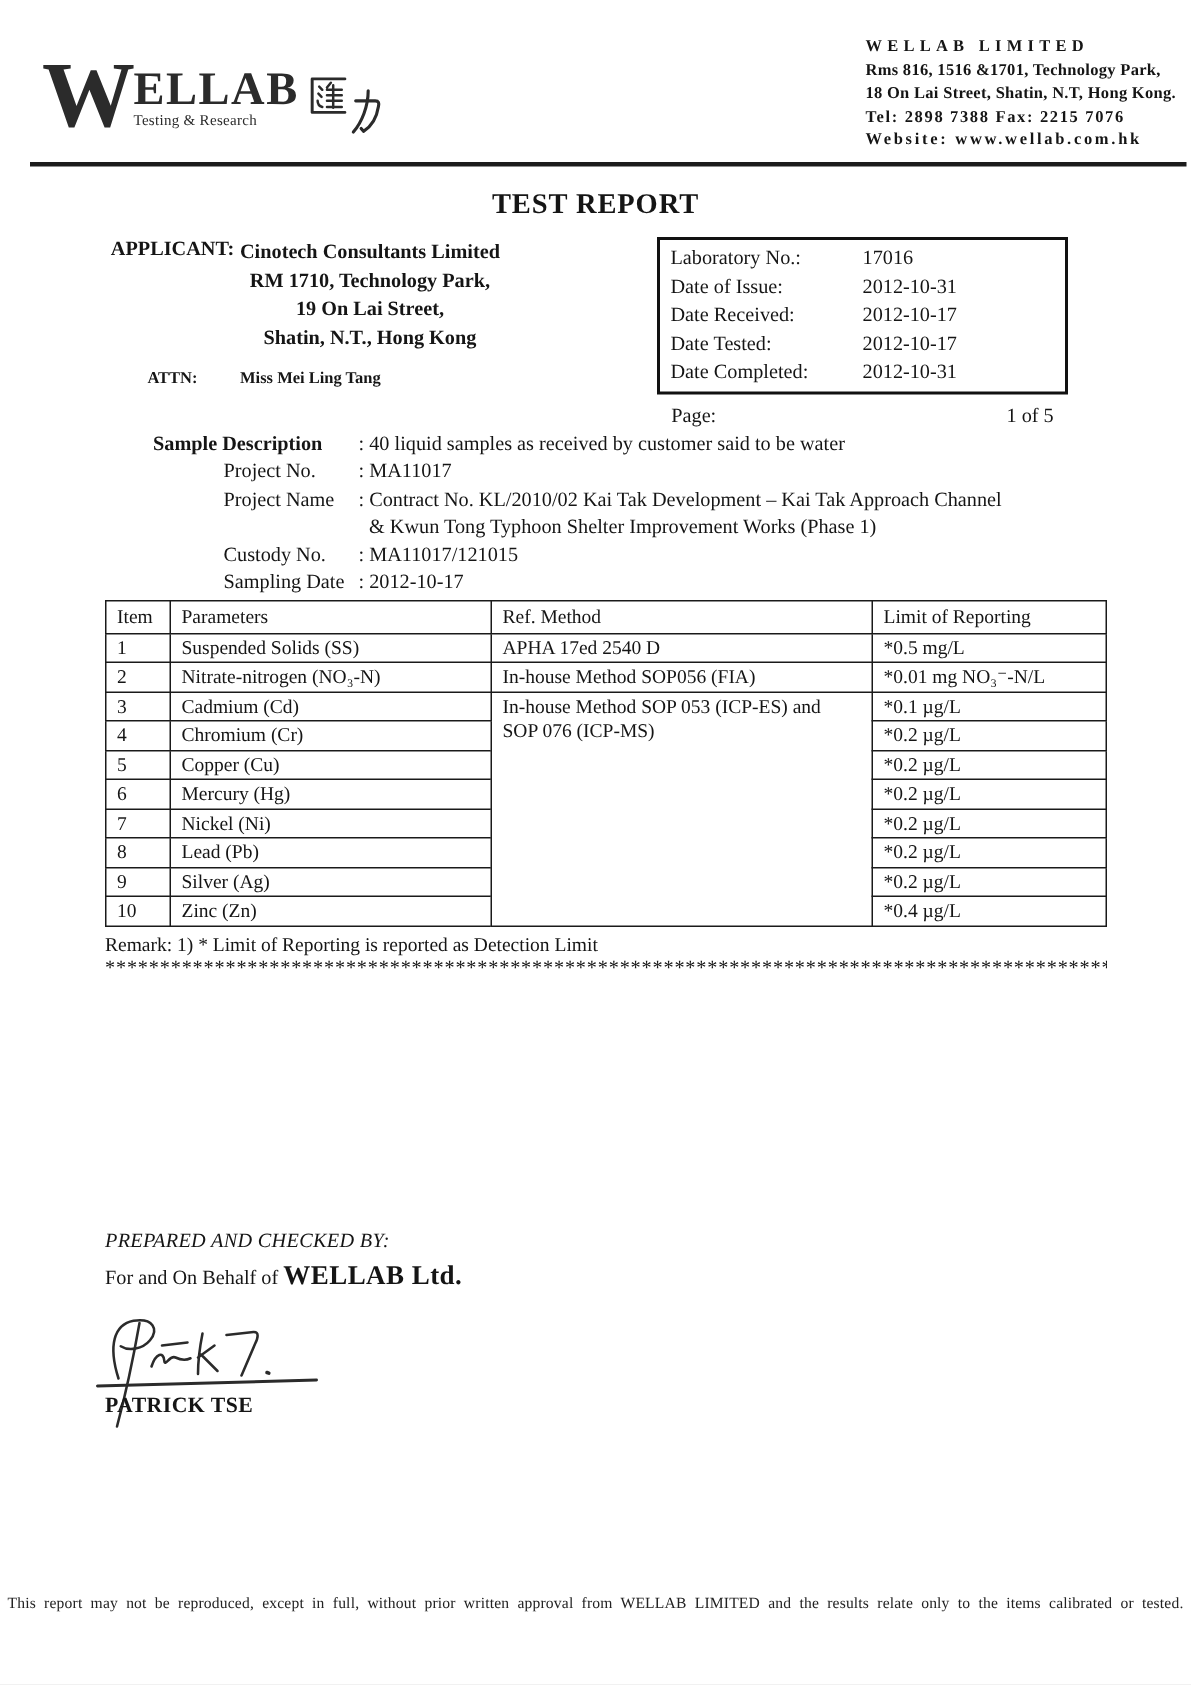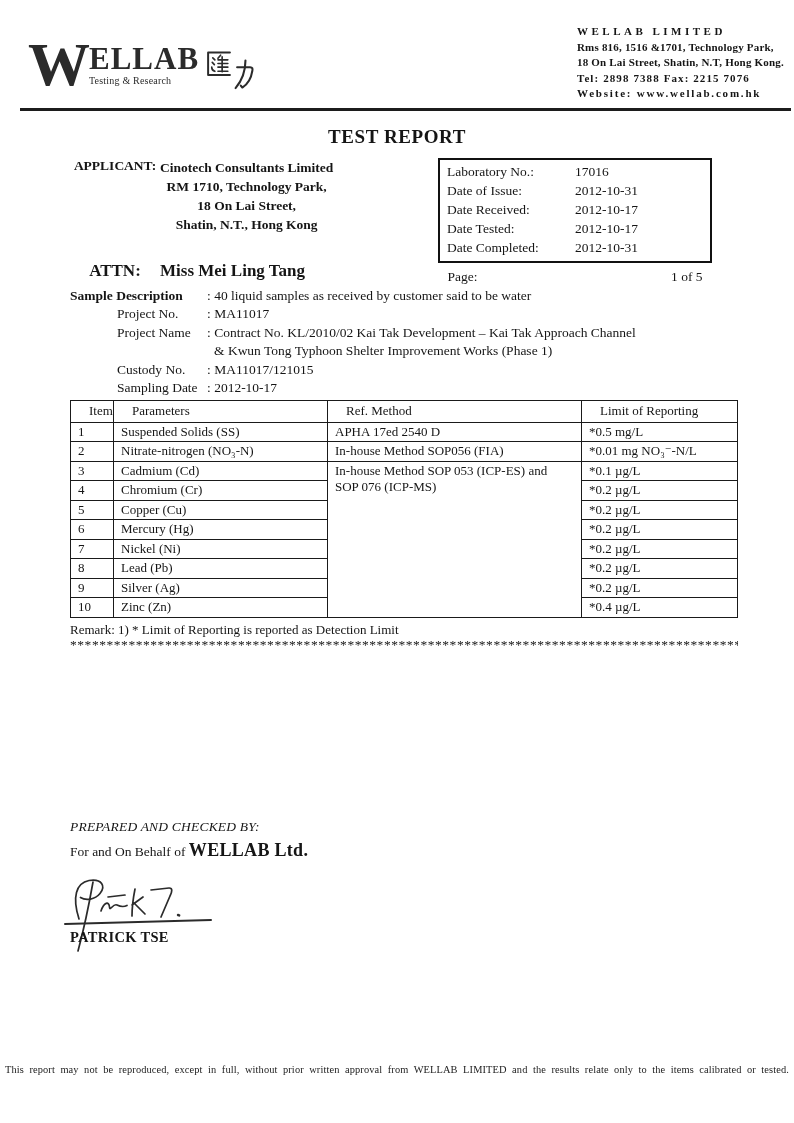--- a/index.html
+++ b/index.html
@@ -30,41 +30,41 @@
   .header-rule{height:3px;background:#1c1c1c;margin:2px 3px 0 20px;}
   
   .report-title{text-align:center;font-size:19px;font-weight:bold;letter-spacing:0.6px;margin:15px 0 10px;}
   
   .content{padding:0 56px 0 70px;}
   .mid-section{display:flex;margin-top:6px;}
   .left-col{width:368px;text-align:center;}
   .applicant-row{display:flex;font-size:13.5px;font-weight:bold;}
   .applicant-label{width:90px;}
   .applicant-address div{line-height:19px;}
-  .attn-row{display:flex;font-size:17px;font-weight:bold;margin-top:27px;}
+  .attn-row{display:flex;font-size:11px;font-weight:bold;margin-top:12px;}
   .attn-label{width:90px;}
   .right-col{margin-left:auto;margin-right:26px;width:274px;}
   .lab-box{border:2.5px solid #111;padding:2px 7px 3px;}
   .lab-row{display:flex;font-size:13.5px;line-height:19.2px;}
   .lab-label{width:128px;}
   .page-row{display:flex;font-size:13.5px;line-height:19px;padding:4px 9.5px 0;justify-content:space-between;}
   .page-label{width:128px;}
   
   .sample-block{margin-top:1px;}
   .sample-row{display:flex;font-size:13.5px;line-height:18.6px;}
-  .sample-label{width:137px;box-sizing:border-box;}
+  .sample-label{width:137px;box-sizing:border-box;margin-left:32px;}
   .sample-label.indent{padding-left:47px;}
   .sample-label.bold{font-weight:bold;}
   .sample-value{flex:1;}
   .sample-value .line2{padding-left:7px;}
   
   .method-heading{font-size:13.5px;font-weight:bold;margin-top:7px;}
   table.method{width:100%;border-collapse:collapse;font-size:13px;margin-top:2px;table-layout:fixed;}
   table.method th,table.method td{border:1.5px solid #1a1a1a;padding:1px 7px;line-height:16.5px;font-weight:normal;text-align:left;overflow:hidden;}
-  table.method th{padding:2px 18px;}
+  table.method th{padding:2px 7px;}
   td.limit,th.limit{text-align:center;}
   td.refspan{vertical-align:top;}
   
   .remark{font-size:13px;margin-top:4px;line-height:16px;}
   .stars{font-size:13.5px;line-height:13px;letter-spacing:0.55px;white-space:nowrap;overflow:hidden;}
   
   .sig-section{margin-top:168px;}
   .prepared{font-style:italic;font-size:13.5px;letter-spacing:0.2px;}
   .behalf{font-size:13.5px;margin-top:5px;}
   .behalf .behalf-co{font-weight:bold;font-size:18px;letter-spacing:0.3px;}
@@ -113,21 +113,21 @@
 
   <div class="content">
 
     <div class="mid-section">
       <div class="left-col">
         <div class="applicant-row">
           <div class="applicant-label">APPLICANT:</div>
           <div class="applicant-address">
             <div>Cinotech Consultants Limited</div>
             <div>RM 1710, Technology Park,</div>
-            <div>18 On Lai Street,</div>
+            <div>19 On Lai Street,</div>
             <div>Shatin, N.T., Hong Kong</div>
           </div>
         </div>
         <div class="attn-row">
           <div class="attn-label">ATTN:</div>
           <div>Miss Mei Ling Tang</div>
         </div>
       </div>
       <div class="right-col">
         <div class="lab-box">

